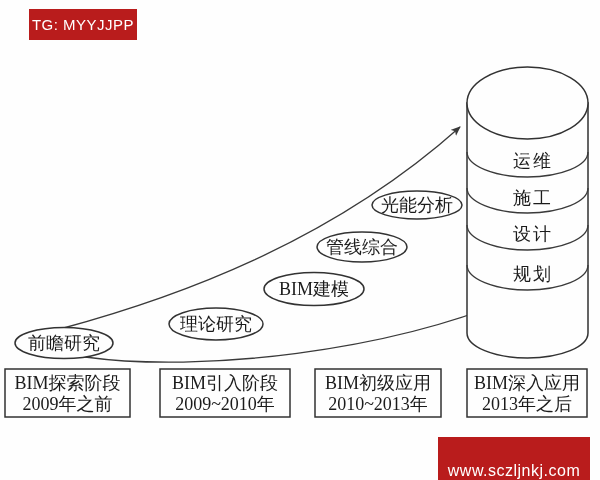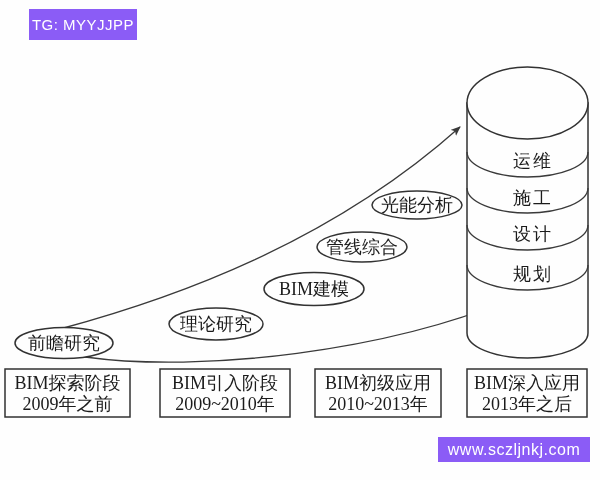--- a/index.html
+++ b/index.html
@@ -7,30 +7,30 @@
     position: relative;
     width: 600px;
     height: 480px;
     background: #fefefe;
     overflow: hidden;
     font-family: "Liberation Serif", serif;
   }
   .diagram-svg { position: absolute; left: 0; top: 0; }
   .badge {
     position: absolute;
-    background: #8b5cf6;
+    background: #b91c1c;
     color: #ffffff;
     font-family: "Liberation Sans", sans-serif;
     display: flex;
     align-items: center;
     justify-content: center;
     letter-spacing: 0.5px;
   }
   .badge-top    { left: 29px;  top: 9px;   width: 108px; height: 31px; font-size: 15px; }
-  .badge-bottom { left: 438px; top: 437px; width: 152px; height: 25px; font-size: 16px; }
+  .badge-bottom { left: 438px; top: 437px; width: 152px; height: 43px; font-size: 16px; align-items: flex-end; }
   text {
     fill: #1b1b1b;
     font-family: "Liberation Serif", serif;
   }
   .bubble-text   { font-size: 18px; }
   .layer-text    { font-size: 18px; letter-spacing: 2px; }
   .stage-title   { font-size: 18px; }
   .stage-period  { font-size: 18px; }
   .shape { fill: #fefefe; stroke: #323232; stroke-width: 1.5; }
   .thin  { fill: none;    stroke: #3a3a3a; stroke-width: 1.3; }

